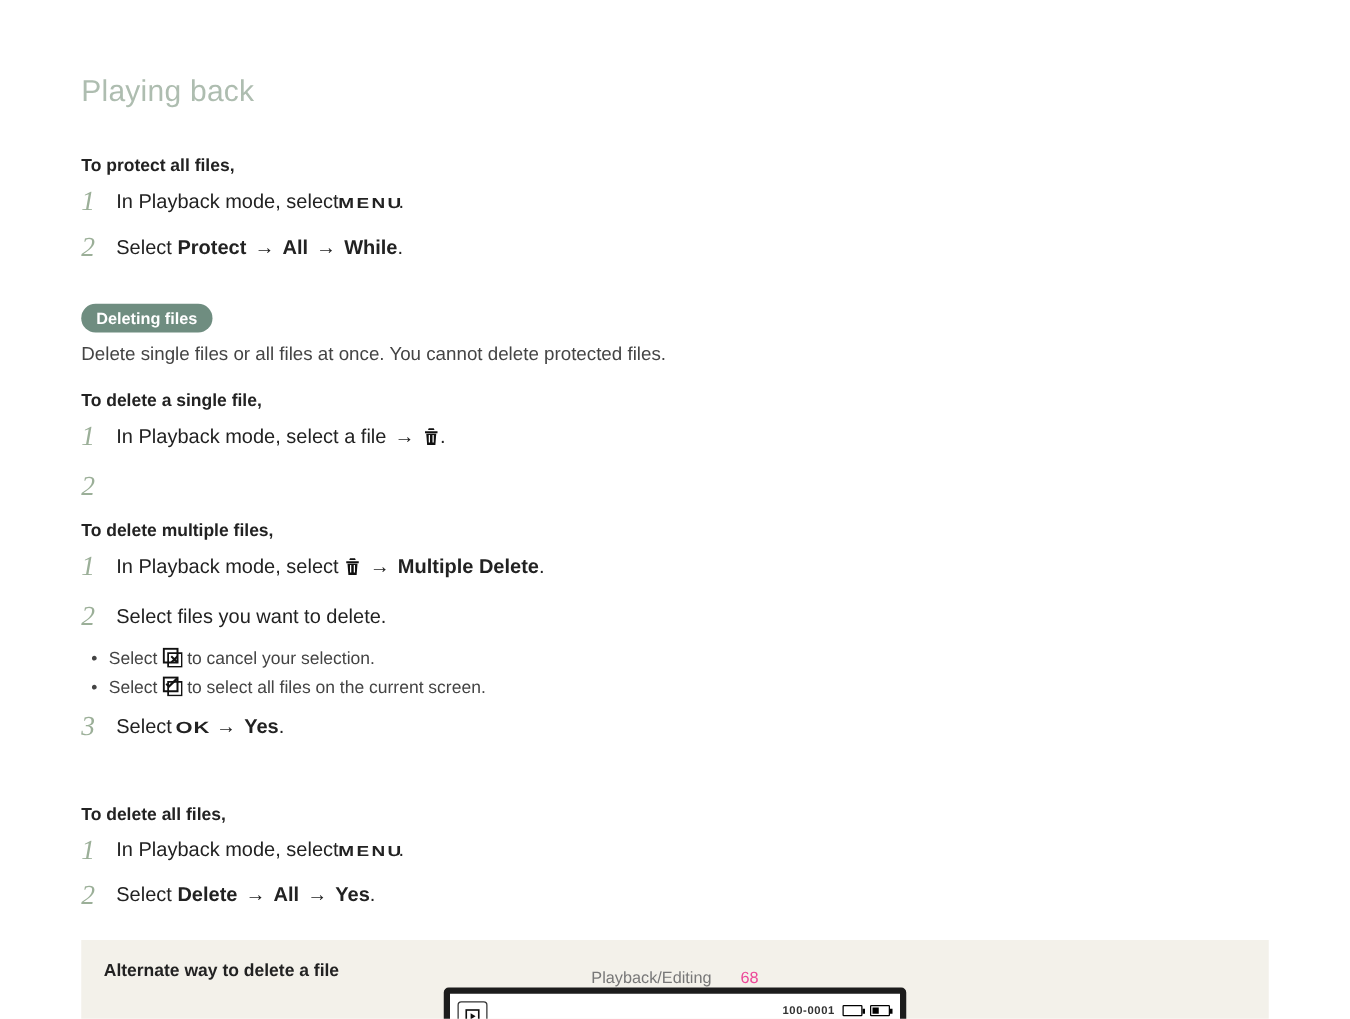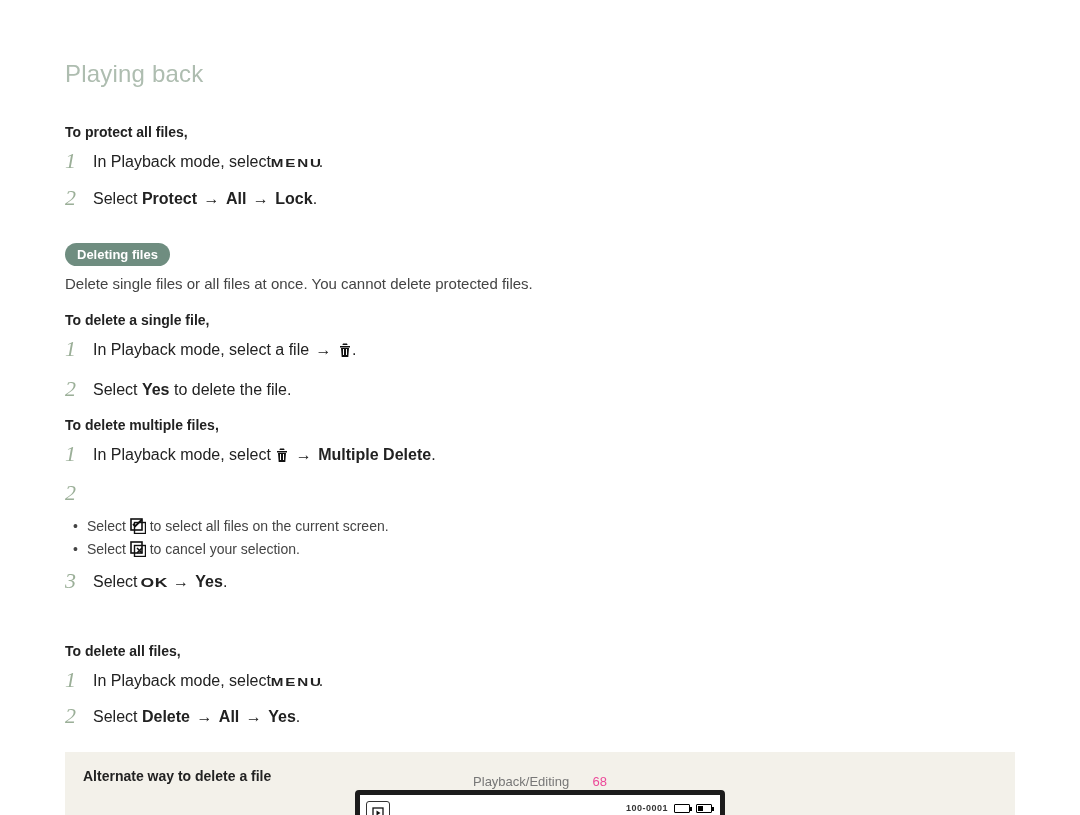--- a/index.html
+++ b/index.html
@@ -62,21 +62,21 @@
         </div>
       </div>
       <div class="step">
         <div class="stepnum">2</div>
         <div class="steptext">
           <span>Select</span>
           <b>Protect</b>
           <span class="arrow">→</span>
           <b>All</b>
           <span class="arrow">→</span>
-          <b>Lock</b><span>.</span>
+          <b>While</b><span>.</span>
         </div>
       </div>
 
       <div class="pill">Deleting files</div>
       <div class="bodytext">Delete single files or all files at once. You cannot delete protected files.</div>
 
       <div class="subhead">To delete a single file,</div>
       <div class="step">
         <div class="stepnum">1</div>
         <div class="steptext">
@@ -86,68 +86,64 @@
             <svg viewBox="0 0 14 16">
                 <path fill="#111" d="M2 4h10v1.5H2zM3 6h8l-.7 9H3.7zM5 1.5h4l.6 1.5H4.4z"></path>
                 <rect x="5" y="7" width="1" height="6" fill="#fff"></rect>
                 <rect x="8" y="7" width="1" height="6" fill="#fff"></rect>
               </svg>
           </span><span>.</span>
         </div>
       </div>
       <div class="step">
         <div class="stepnum">2</div>
-        <div class="steptext">
-          <span>Select</span>
-          <b>Yes</b>
-          <span>to delete the file.</span>
-        </div>
       </div>
 
       <div class="subhead" style="margin-top:16px">To delete multiple files,</div>
       <div class="step">
         <div class="stepnum">1</div>
         <div class="steptext">
           <span>In Playback mode, select</span>
           <span class="icon trash-icon">
             <svg viewBox="0 0 14 16">
                 <path fill="#111" d="M2 4h10v1.5H2zM3 6h8l-.7 9H3.7zM5 1.5h4l.6 1.5H4.4z"></path>
                 <rect x="5" y="7" width="1" height="6" fill="#fff"></rect>
                 <rect x="8" y="7" width="1" height="6" fill="#fff"></rect>
               </svg>
           </span>
           <span class="arrow">→</span>
           <b>Multiple Delete</b><span>.</span>
         </div>
       </div>
       <div class="step">
         <div class="stepnum">2</div>
+        <div class="steptext">Select files you want to delete.</div>
       </div>
       <ul class="bullets">
+        <li>
+          <span>Select</span>
+          <span class="icon pagex-icon">
+            <svg viewBox="0 0 16 16">
+                <rect x="1" y="1" width="11" height="11" fill="none" stroke="#111" stroke-width="1.6"></rect>
+                <rect x="4.5" y="4.5" width="11" height="11" fill="none" stroke="#111" stroke-width="1.4"></rect>
+                <path d="M7 7l5 5M12 7l-5 5" stroke="#111" stroke-width="1.6"></path>
+              </svg>
+          </span>
+          <span>to cancel your selection.</span>
+        </li>
         <li>
           <span>Select</span>
           <span class="icon checkpage-icon">
             <svg viewBox="0 0 16 16">
                 <rect x="1" y="1" width="11" height="11" fill="none" stroke="#111" stroke-width="1.6"></rect>
                 <path d="M3 6l2.2 2.2L12 1.5" fill="none" stroke="#111" stroke-width="1.8"></path>
                 <rect x="4.5" y="4.5" width="11" height="11" fill="none" stroke="#111" stroke-width="1.4"></rect>
               </svg>
           </span>
           <span>to select all files on the current screen.</span>
-        </li>
-        <li>
-          <span>Select</span>
-          <span class="icon pagex-icon">
-            <svg viewBox="0 0 16 16">
-                <rect x="1" y="1" width="11" height="11" fill="none" stroke="#111" stroke-width="1.6"></rect>
-                <rect x="4.5" y="4.5" width="11" height="11" fill="none" stroke="#111" stroke-width="1.4"></rect>
-                <path d="M7 7l5 5M12 7l-5 5" stroke="#111" stroke-width="1.6"></path>
-              </svg>
-          </span>
-          <span>to cancel your selection.</span>
         </li>
       </ul>
       <div class="step">
         <div class="stepnum">3</div>
         <div class="steptext">
           <span>Select</span>
           <span class="ok-icon">OK</span>
           <span class="arrow">→</span>
           <b>Yes</b><span>.</span>
         </div>

